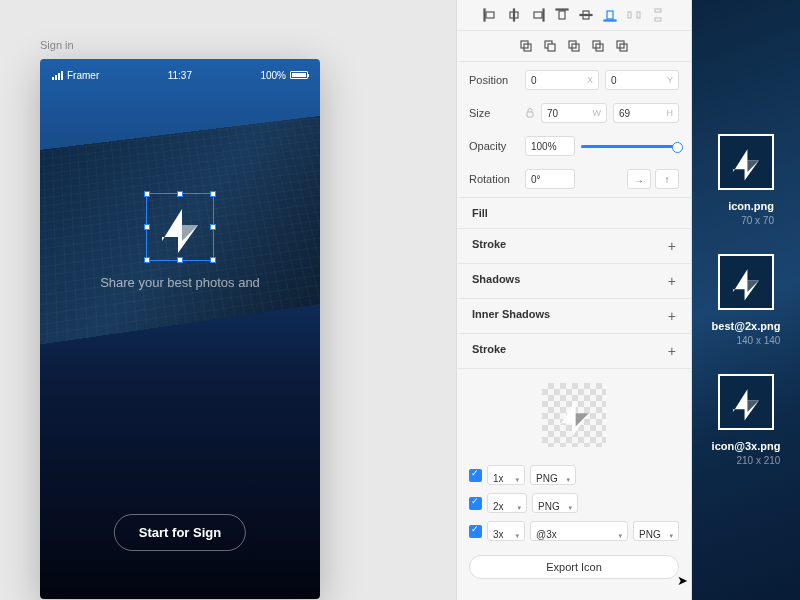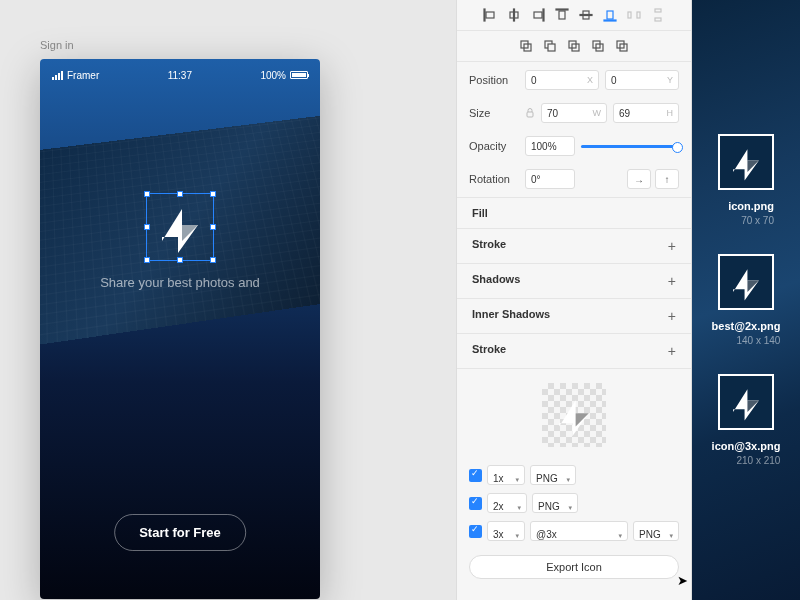--- a/index.html
+++ b/index.html
@@ -95,21 +95,21 @@
         </div>
         <div class="logo">
           <svg viewBox="0 0 56 56" width="56" height="56">
               <polygon points="10,42 30,10 30,26 46,26 26,54 26,38 10,38" fill="#fff"></polygon>
               <polygon points="30,26 46,26 30,42" fill="#6a7a8a" opacity=".7"></polygon>
             </svg>
         </div>
       </div>
       <div class="focus-sub"><span>Share your best photos and</span><br></div>
     </div>
-    <div class="cta">Start for Free</div>
+    <div class="cta">Start for Sign</div>
   </div>
 </div>
 
 <div class="inspector">
   <div class="toolbar">
     <svg>
         <rect x="1" y="1" width="1" height="12"></rect>
         <rect x="3" y="4" width="8" height="6"></rect>
       </svg>
     <svg>

